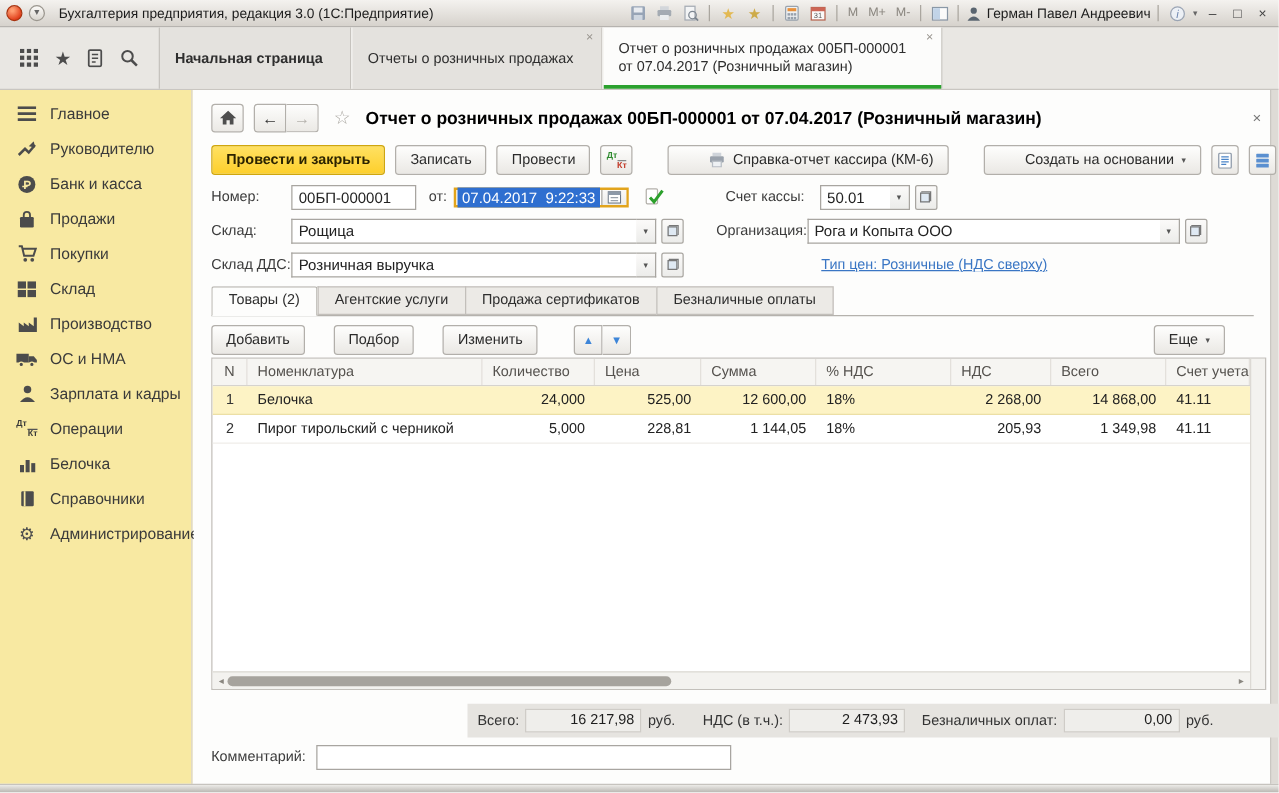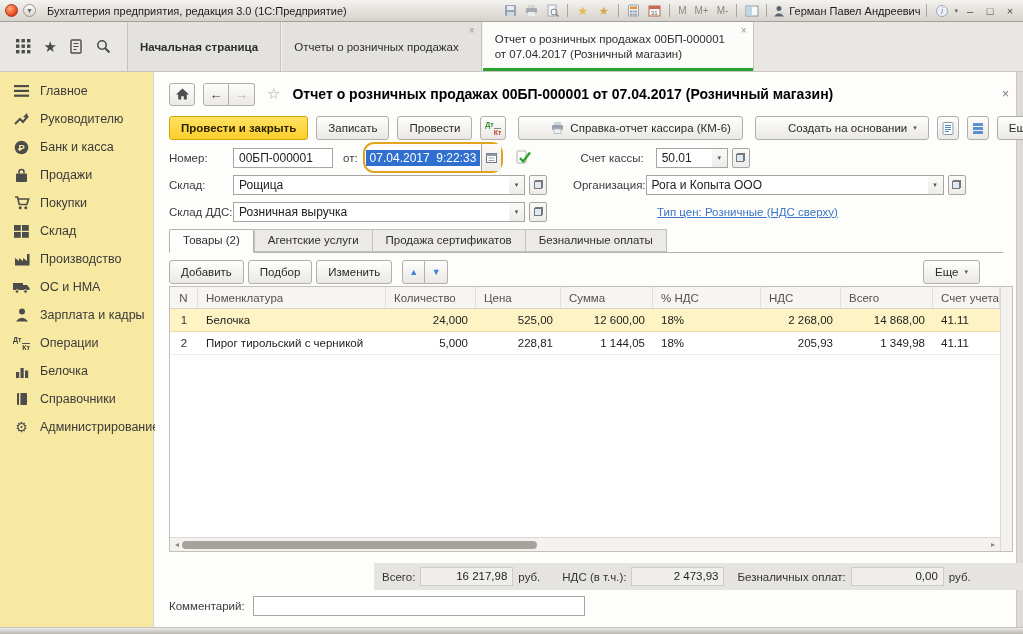--- a/index.html
+++ b/index.html
@@ -68,49 +68,49 @@
   .fav-star { margin-left:12px; font-size:15px; color:#a9a6a0; }
   .doc-title { margin-left:12px; font-size:14px; font-weight:bold; color:#000; white-space:nowrap; }
   .doc-close { margin-left:auto; font-size:12px; color:#777; }
 
   .cmdbar { position:absolute; top:43px; left:14px; right:20px; height:26px; display:flex; align-items:center; gap:8px; }
   .btn { height:24px; border:1px solid #b2afaa; background:linear-gradient(#fefefd,#eae8e4); border-radius:3px;
     padding:0 11px; font-size:11.5px; color:#2b2b2b; display:flex; align-items:center; gap:6px; white-space:nowrap; }
   .btn.primary { background:linear-gradient(#ffe163,#fdcf2b); border-color:#cfa60e; font-weight:bold; color:#2b2300; }
   .btn.icon-only { padding:0 4px; width:26px; justify-content:center; }
   .btn .drop-caret { font-size:7px; color:#555; }
-  .gap-l { margin-left:4px;padding-left:32px; }
+  .gap-l { margin-left:20px;padding-left:32px; }
 
   .fields { position:absolute; top:75px; left:14px; right:20px; }
   .frow { display:flex; align-items:center; height:21px; margin-bottom:6px; }
   .flabel { font-size:11.5px; color:#3c3c3c; }
   input.fld { height:20px; border:1px solid #a8a5a0; padding:0 5px; font:12px "Liberation Sans",sans-serif; color:#222; background:#fff; }
   .combo { display:flex; height:20px; }
   .combo .drop { width:16px; border:1px solid #a8a5a0; border-left:none; background:linear-gradient(#fbfaf9,#ececea);
     font-size:7px; color:#555; display:flex; align-items:center; justify-content:center; }
   .open-btn { width:18px; height:20px; margin-left:4px; border:1px solid #a8a5a0; border-radius:2px;
     background:linear-gradient(#fbfaf9,#ececea); display:flex; align-items:center; justify-content:center; }
   .ic-open { position:relative; width:9px; height:9px; }
   .ic-open::before { content:""; position:absolute; top:0; right:0; width:6px; height:6px; border:1px solid #777; background:#fff; }
   .ic-open::after  { content:""; position:absolute; bottom:0; left:0; width:6px; height:6px; border:1px solid #777; background:#dfe9f3; }
-  .date-wrap { display:flex; align-items:center; height:31px; border:2px solid #e2a41c; border-radius:11px; background:#fff; }
+  .date-wrap { display:flex; align-items:center; height:16px; border:2px solid #e2a41c; border-radius:0; background:#fff; }
   .date-text { background:#2f6fd0; color:#fff; font-size:12px; padding:1px 4px; margin:0 1px; white-space:pre; }
   .cal-btn { width:20px; align-self:stretch; border-left:1px solid #a8a5a0; background:linear-gradient(#fbfaf9,#ececea);
     display:flex; align-items:center; justify-content:center; }
   .link { color:#3a76c4; text-decoration:underline; font-size:11.5px; }
 
   
   .doc-tabs { position:absolute; top:157px; left:14px; right:20px; height:24px; border-bottom:1px solid #b5b2ad; display:flex; }
   .dtab { padding:4px 13px 0 13px; font-size:11.5px; color:#2e2e2e; background:#eceae6;
     border:1px solid #c2bfba; border-right:none; display:flex; align-items:flex-start; padding-top:4px; }
   .dtab:last-of-type { border-right:1px solid #c2bfba; }
   .dtab.active { background:#fdfdfc; border:1px solid #b5b2ad; border-bottom:1px solid #fdfdfc; margin-bottom:-1px; border-radius:2px 2px 0 0; }
 
   
-  .grid-toolbar { position:absolute; top:186px; left:14px; right:20px; height:27px; display:flex; align-items:center; gap:4px; }
+  .grid-toolbar { position:absolute; top:186px; left:14px; right:20px; height:27px; display:flex; align-items:center; gap:23px; }
   .updown { display:flex; margin-left:6px; }
   .updown .btn { width:23px; padding:0; justify-content:center; font-size:9px; color:#3d85d8; }
   .updown .btn:first-child { border-radius:3px 0 0 3px; }
   .updown .btn:last-child { border-radius:0 3px 3px 0; border-left:none; }
   .grid-more { margin-left:auto; margin-right:23px; }
 
   .grid-box { position:absolute; top:214px; left:14px; right:10px; height:266px; border:1px solid #c3c0bb; background:#fff; display:flex; }
   .grid-main { flex:1; overflow:hidden; display:flex; flex-direction:column; }
   .grow { display:grid; grid-template-columns:28px 188px 90px 85px 92px 108px 80px 92px 1fr; align-items:center; }
   .ghead { height:22px; background:#f6f5f2; border-bottom:1px solid #d6d3ce; color:#55524e; font-size:11.5px; }

